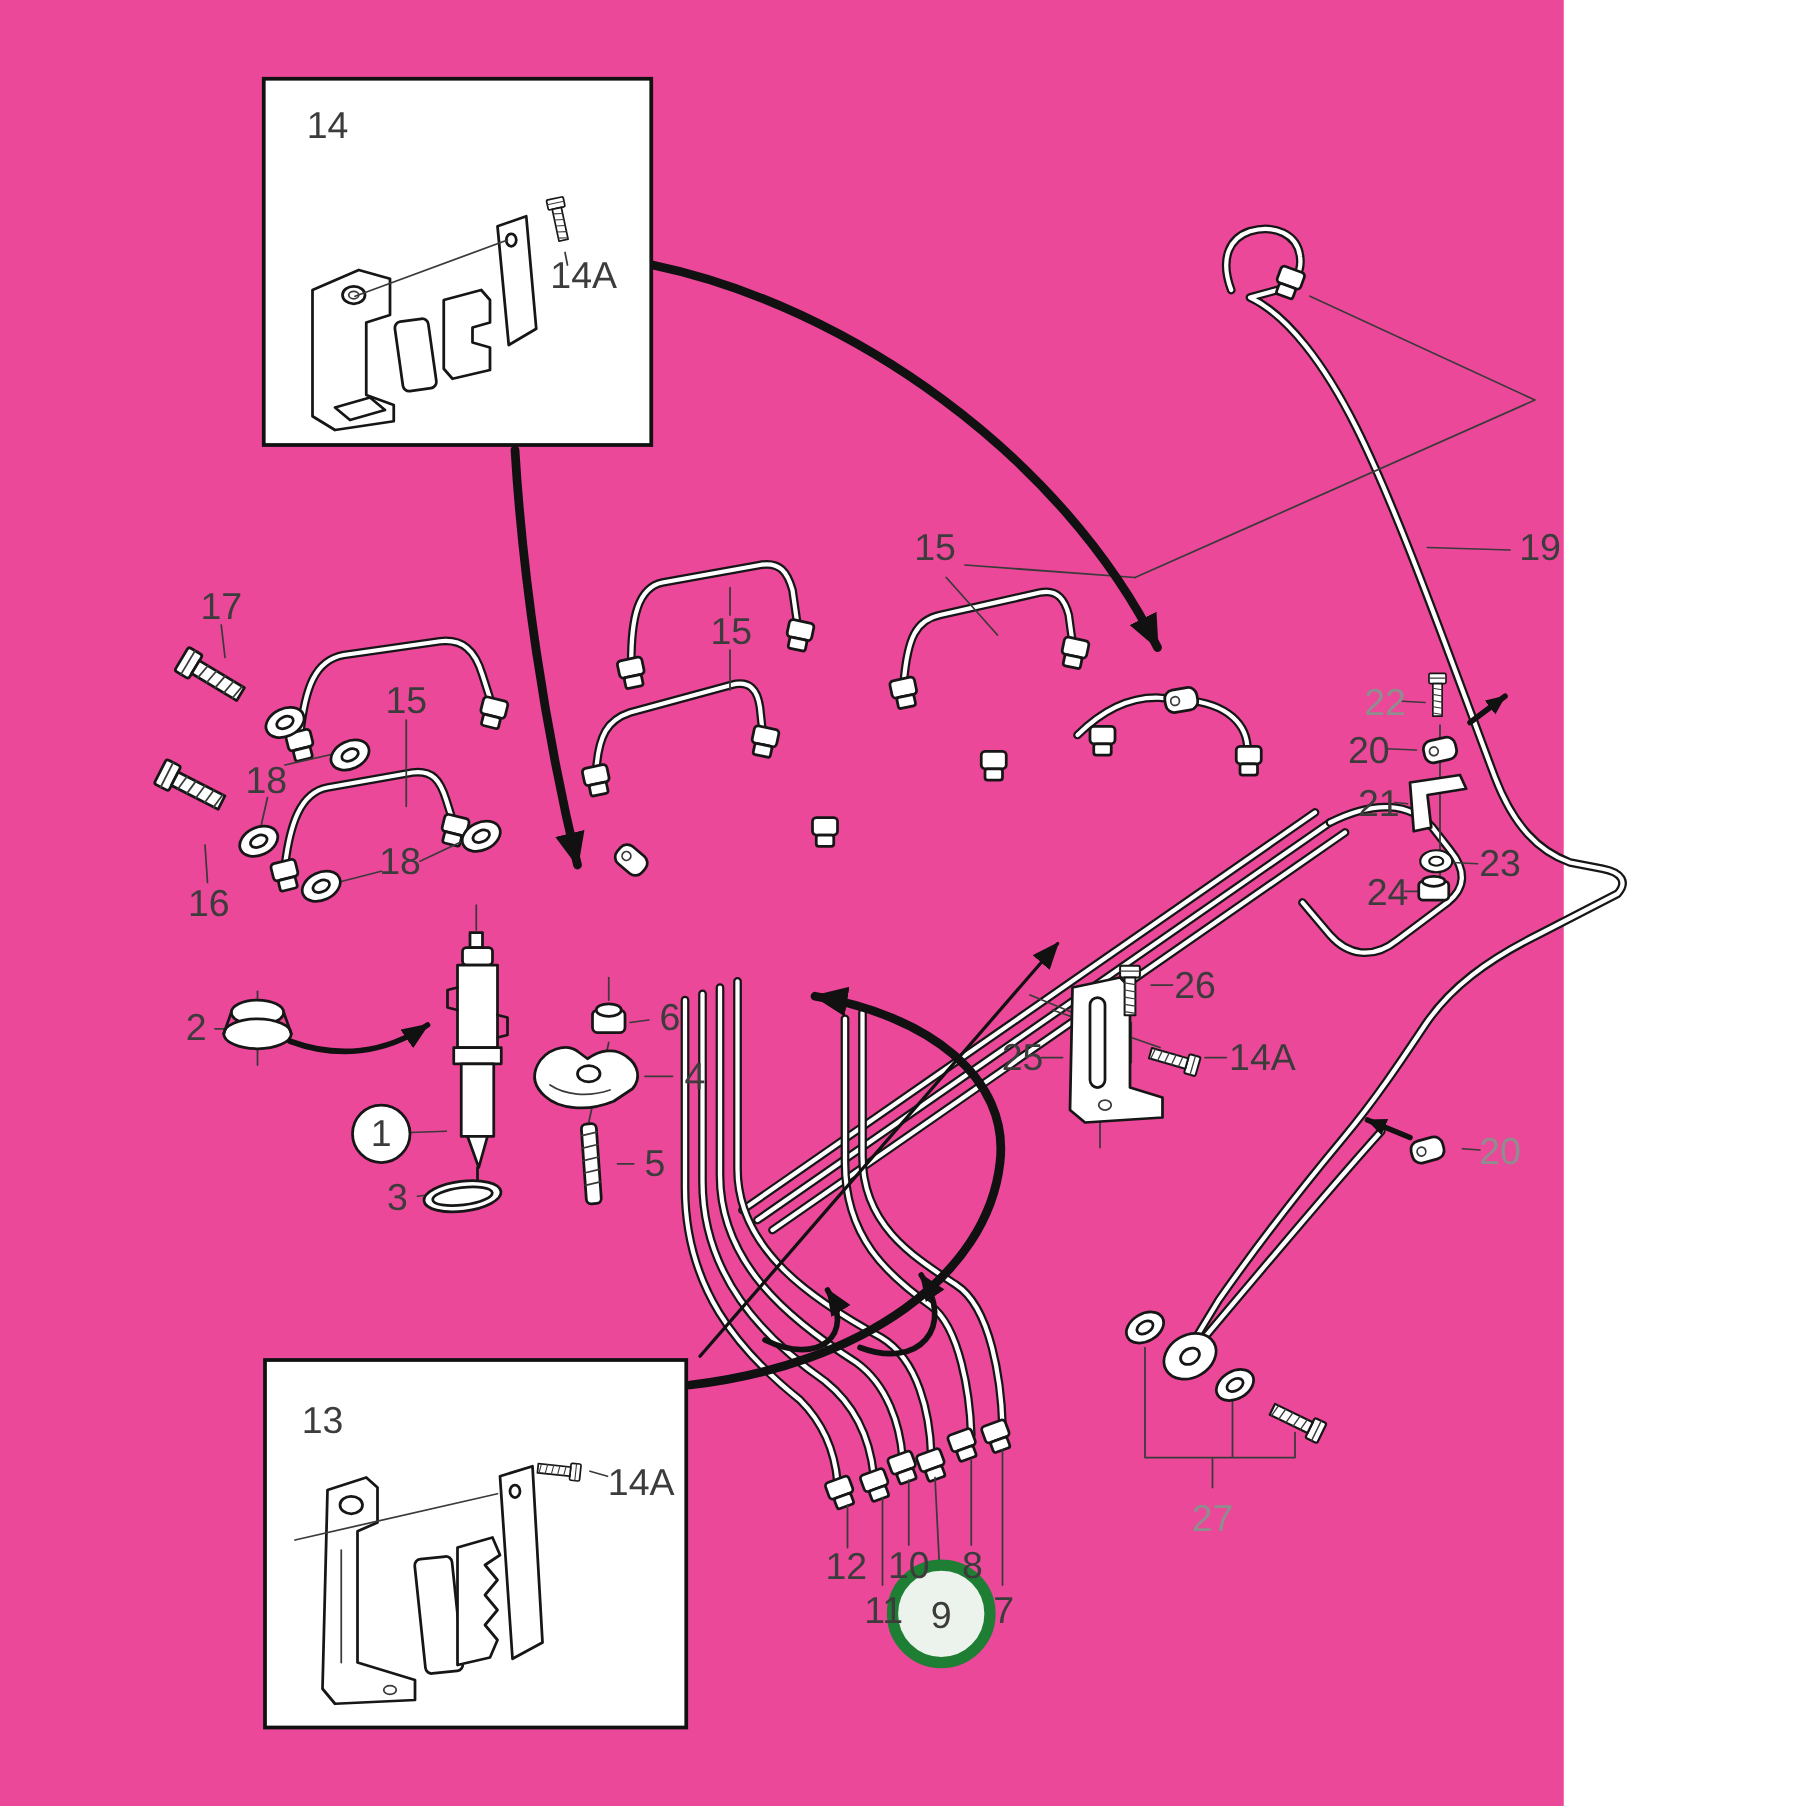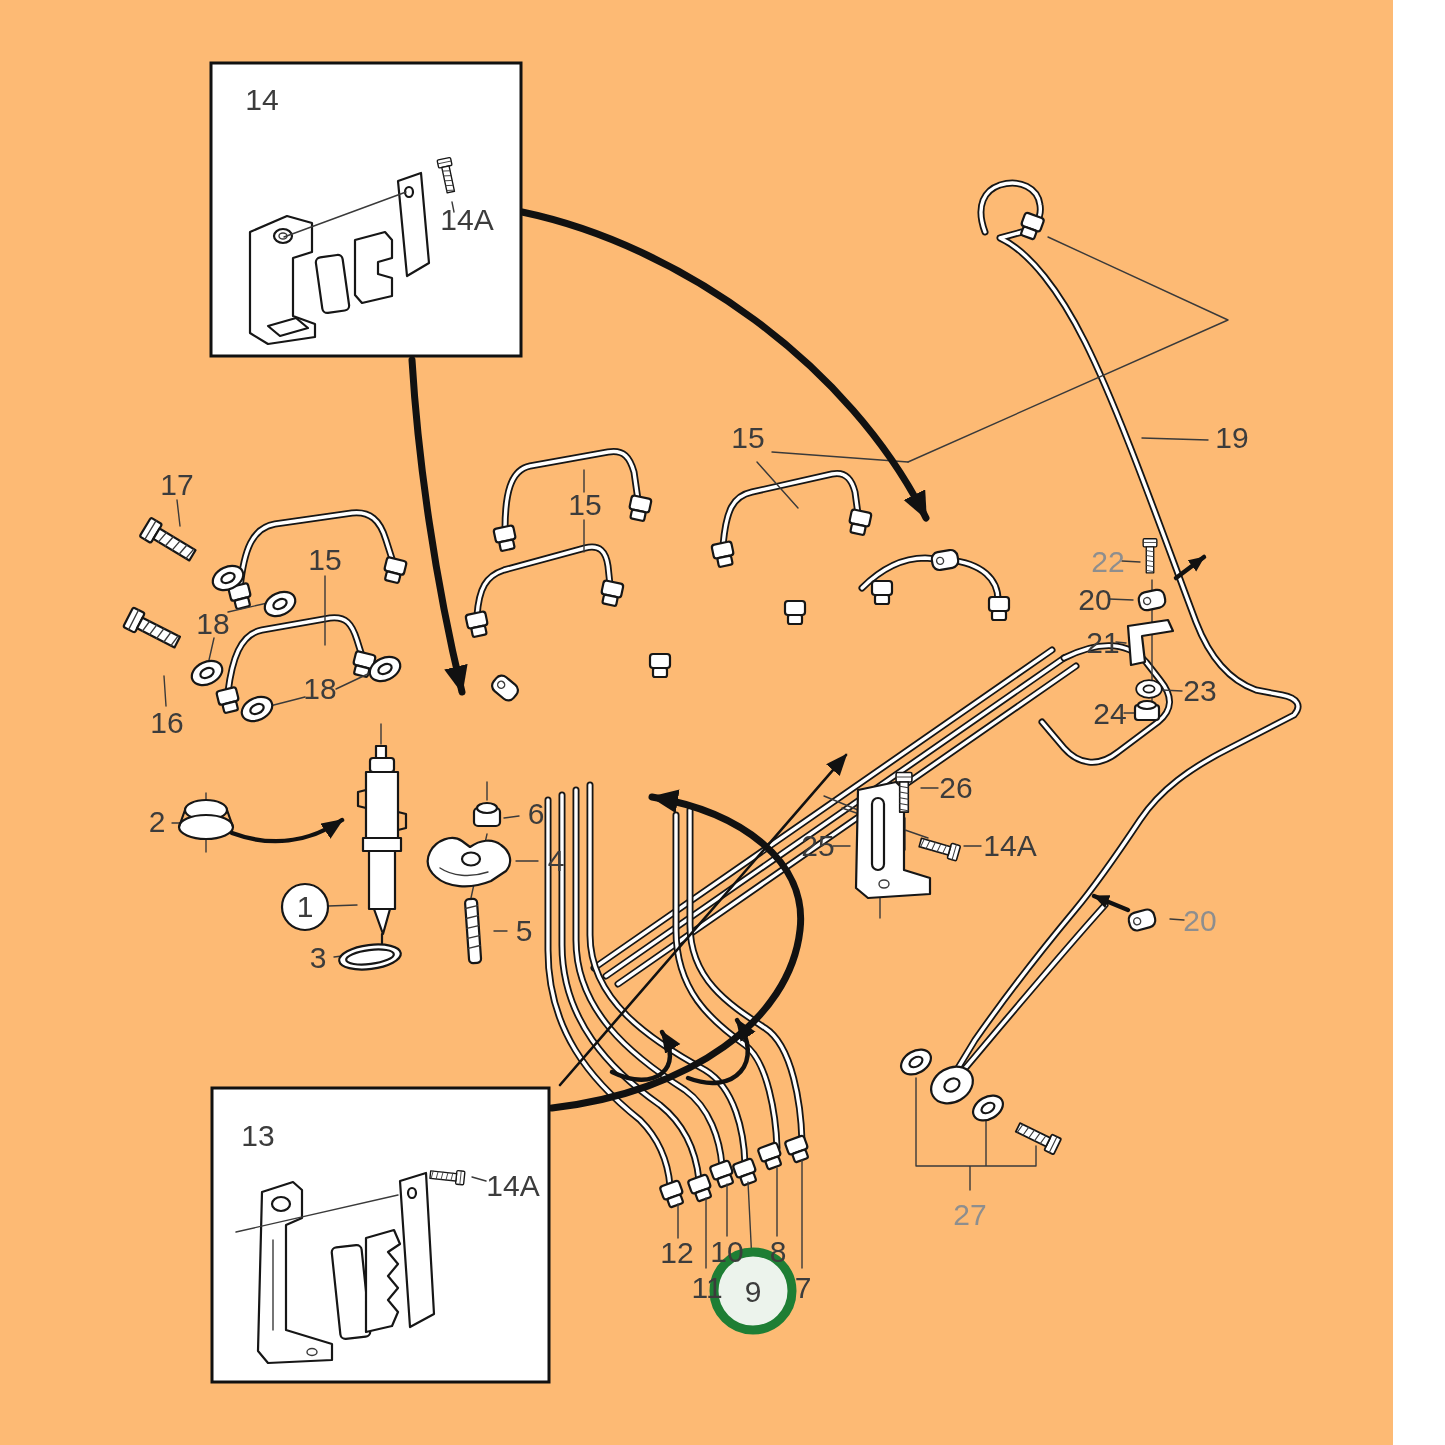--- a/index.html
+++ b/index.html
@@ -1,16 +1,16 @@
 <!DOCTYPE html>
 <html><head>
 <meta charset="utf-8">
 <style>
   html,body{margin:0;padding:0;background:#ffffff;}
-  .stage{width:1393px;height:1445px;position:relative;background:#fdba74;}
+  .stage{width:1251px;height:1445px;position:relative;background:#ec4899;}
   svg{display:block;}
   .ln{fill:none;stroke:#161616;stroke-width:2.2;stroke-linejoin:round;stroke-linecap:round;}
   .lnf{fill:#ffffff;stroke:#161616;stroke-width:2.2;stroke-linejoin:round;stroke-linecap:round;}
   .ln-thin{fill:none;stroke:#3a3a3a;stroke-width:1.4;stroke-linejoin:round;stroke-linecap:round;}
   .pipe-o{fill:none;stroke:#161616;stroke-width:7;stroke-linecap:round;stroke-linejoin:round;}
   .pipe-i{fill:none;stroke:#ffffff;stroke-width:3.4;stroke-linecap:round;stroke-linejoin:round;}
   .thick-arrow{fill:none;stroke:#111111;stroke-width:7;stroke-linecap:round;}
   .med-arrow{fill:none;stroke:#111111;stroke-width:4.5;stroke-linecap:round;}
   .thin-arrow{fill:none;stroke:#111111;stroke-width:2.6;stroke-linecap:round;}
   .box{fill:#ffffff;stroke:#111111;stroke-width:3;}

